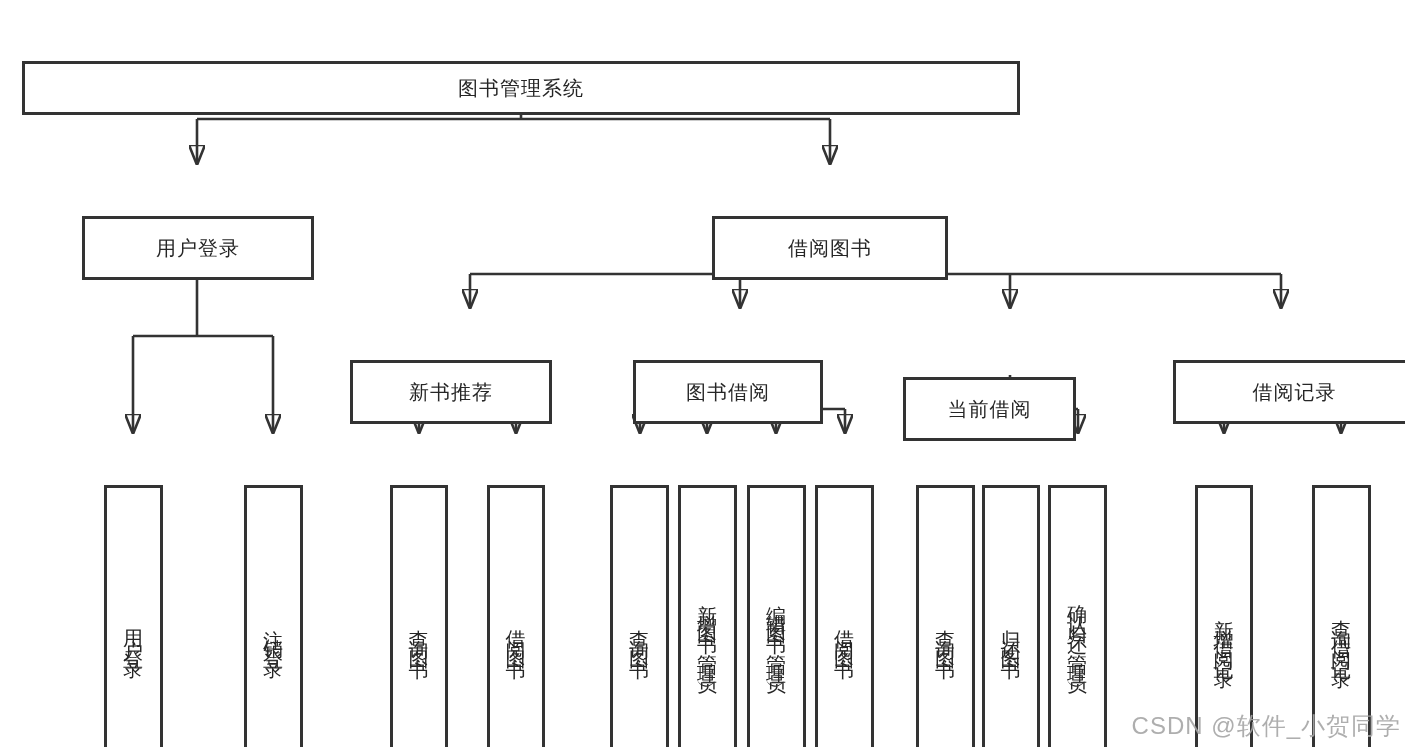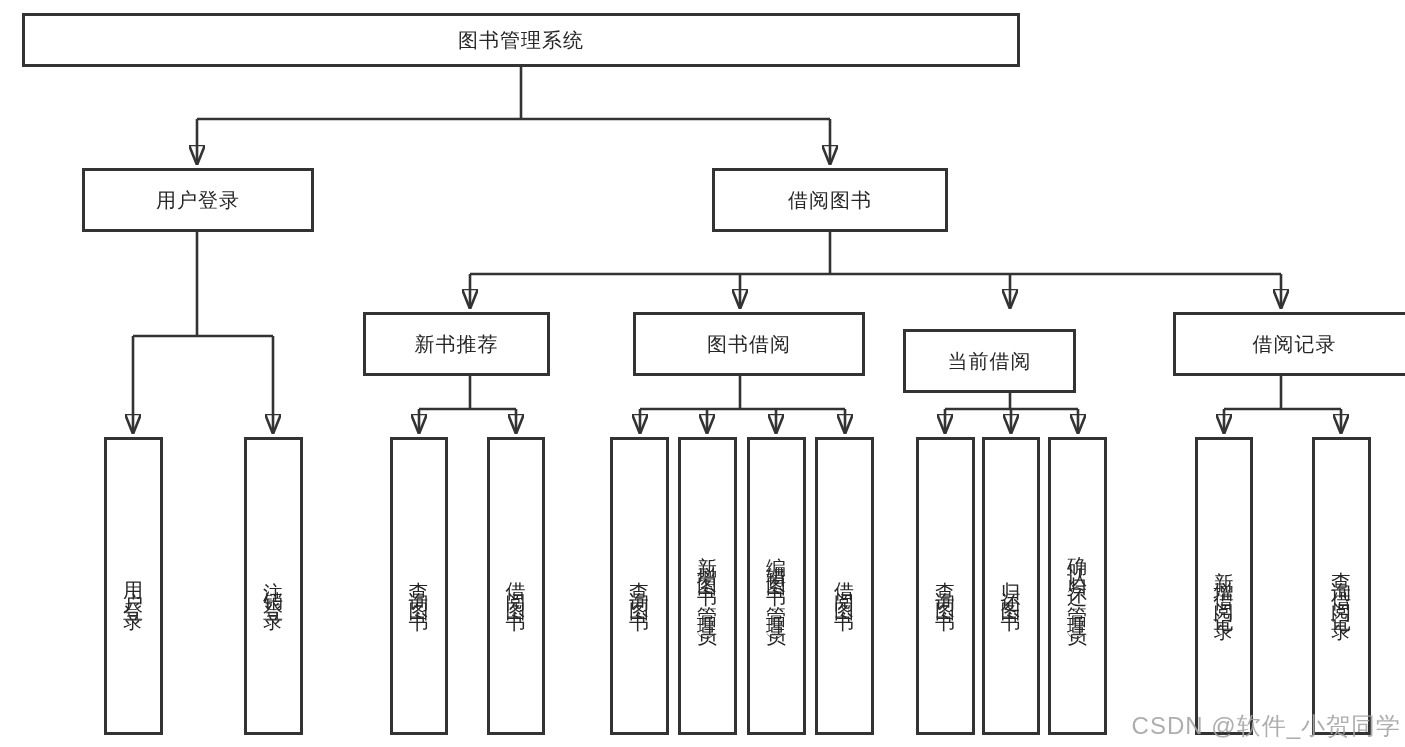--- a/index.html
+++ b/index.html
@@ -19,20 +19,21 @@
   .box{
     position:absolute;z-index:2;
     background:#ffffff;
     border:3px solid #333333;
     box-sizing:border-box;
     display:flex;align-items:center;justify-content:center;
     color:#262626;
     font-size:20px;
     letter-spacing:1px;
     white-space:nowrap;
+    margin-top:48px;
   }
   .leaf .vtext{
     writing-mode:vertical-rl;
     text-orientation:mixed;
     letter-spacing:10px;
     font-size:20px;
     line-height:1;
   }
   .watermark{
     position:absolute;z-index:10;
@@ -100,24 +101,24 @@
     <span>图书管理系统</span>
   </div>
 
   <div class="box" style="left:82px;top:168px;width:232px;height:64px">
     <span>用户登录</span>
   </div>
   <div class="box" style="left:712px;top:168px;width:236px;height:64px">
     <span>借阅图书</span>
   </div>
 
-  <div class="box" style="left:363px;top:312px;width:187px;height:64px">
+  <div class="box" style="left:350px;top:312px;width:202px;height:64px">
     <span>新书推荐</span>
   </div>
-  <div class="box" style="left:633px;top:312px;width:232px;height:64px">
+  <div class="box" style="left:633px;top:312px;width:190px;height:64px">
     <span>图书借阅</span>
   </div>
   <div class="box" style="left:903px;top:329px;width:173px;height:64px">
     <span>当前借阅</span>
   </div>
   <div class="box" style="left:1173px;top:312px;width:243px;height:64px">
     <span>借阅记录</span>
   </div>
 
   <div class="box leaf" style="left:104px;top:437px;width:59px;height:298px">

